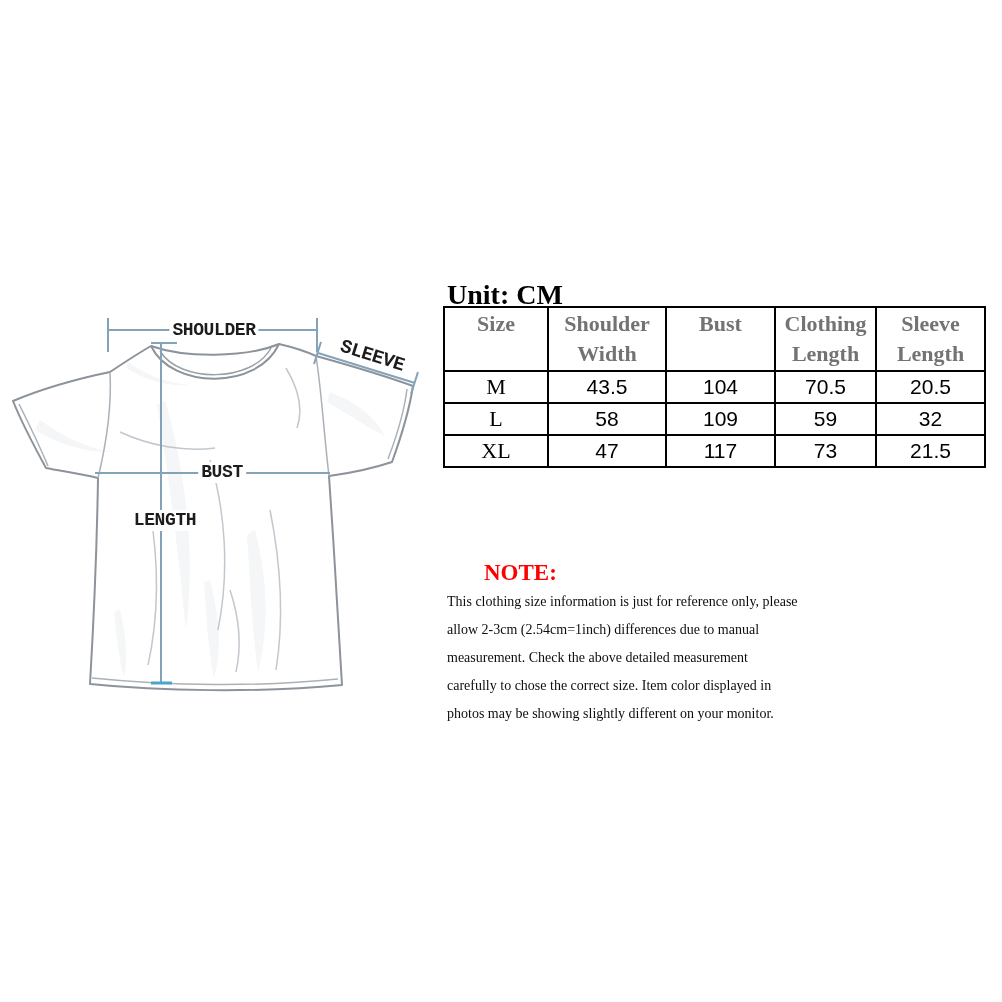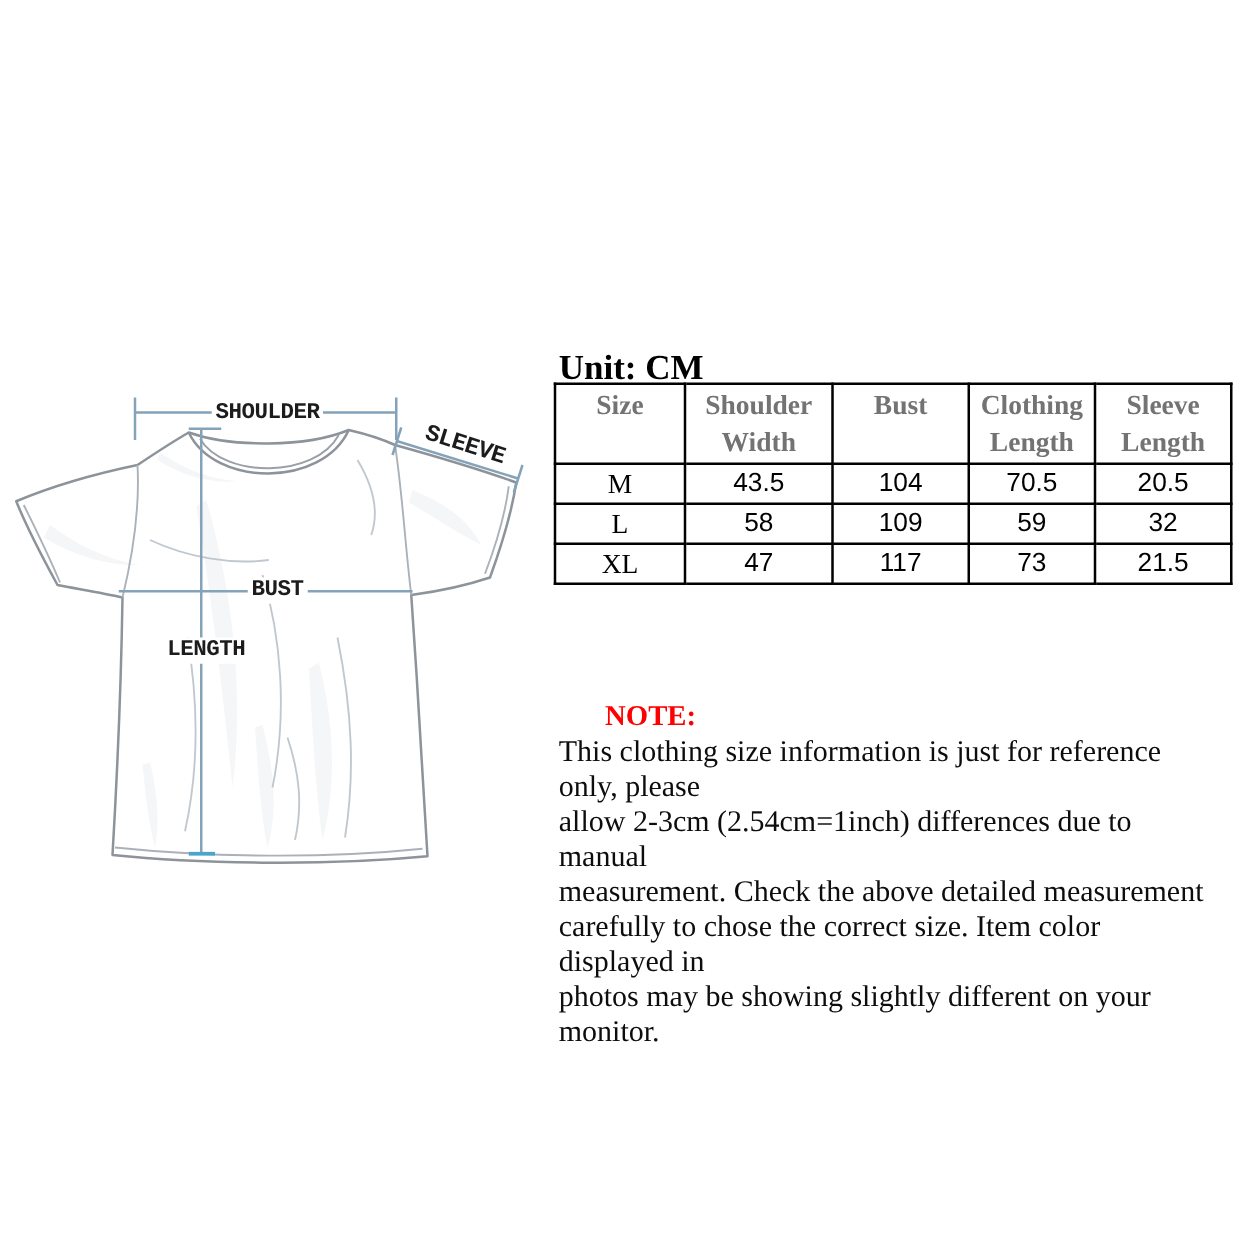--- a/index.html
+++ b/index.html
@@ -39,21 +39,21 @@
   table.size-table td{height:30px;vertical-align:middle;color:#000;}
   td.cell-size{font-family:"Liberation Serif",serif;font-size:22px;}
   td.cell-num{font-family:"Liberation Sans",sans-serif;font-size:21px;}
   
   .note-title{
     position:absolute;left:447px;top:560px;
     font-family:"Liberation Serif",serif;font-weight:bold;font-size:23px;color:#ff0000;margin-left:37px;
   }
   .note-body{
     position:absolute;left:447px;top:588px;width:520px;
-    font-family:"Liberation Serif",serif;font-size:24px;line-height:28px;color:#0d0d0d;
+    font-family:"Liberation Serif",serif;font-size:14px;line-height:28px;color:#0d0d0d;
     white-space:pre-line;
   }
 </style>
 </head>
 <body>
 
 <div class="page">
 
   <div class="diagram">
     <svg width="440" height="460" viewBox="0 0 440 460">

